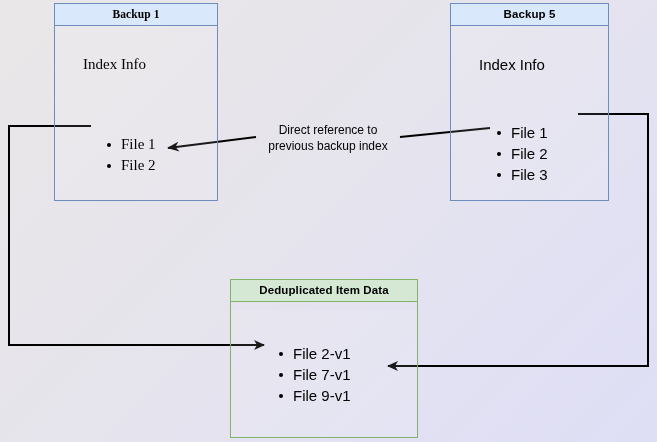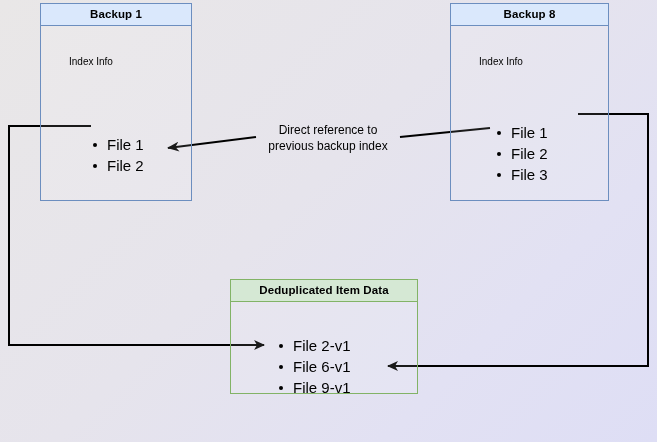--- a/index.html
+++ b/index.html
@@ -62,21 +62,21 @@
   .box-green { border: 1px solid #82b366; }
   .box-green .box-header {
     background: #d5e8d4;
     border-bottom: 1px solid #82b366;
   }
 
   .index-label {
     position: absolute;
     left: 28px;
     top: 30px;
-    font-size: 10px;
+    font-size: 15px;
     color: #000;
     white-space: nowrap;
   }
 
   ul.file-list {
     position: absolute;
     margin: 0;
     padding: 0;
     list-style: none;
     font-size: 15px;
@@ -126,49 +126,49 @@
 
     <path d="M 91 126 L 9 126 L 9 345 L 264 345" fill="none" stroke="#000000" stroke-width="2" marker-end="url(#arrowRight)"></path>
 
     <path d="M 578 114 L 648 114 L 648 366 L 388 366" fill="none" stroke="#000000" stroke-width="2" marker-end="url(#arrowRight)"></path>
 
     <path d="M 490 128 L 400 137" fill="none" stroke="#000000" stroke-width="2"></path>
 
     <path d="M 256 137 L 168 148" fill="none" stroke="#000000" stroke-width="2" marker-end="url(#arrowSlant)"></path>
   </svg>
 
-  <div class="box box-blue" style="left:40px; top:3px; width:152px; height:198px;">
+  <div class="box box-blue" style="left:54px; top:3px; width:164px; height:198px;font-family:Liberation Serif, serif;">
     <div class="box-header">Backup 1</div>
     <div class="box-body">
       <div class="index-label">Index Info</div>
       <ul class="file-list" style="left:50px; top:108px;">
         <li>File 1</li>
         <li>File 2</li>
       </ul>
     </div>
   </div>
 
   <div class="box box-blue" style="left:450px; top:3px; width:159px; height:198px;">
-    <div class="box-header">Backup 8</div>
+    <div class="box-header">Backup 5</div>
     <div class="box-body">
       <div class="index-label">Index Info</div>
       <ul class="file-list" style="left:44px; top:96px;">
         <li>File 1</li>
         <li>File 2</li>
         <li>File 3</li>
       </ul>
     </div>
   </div>
 
-  <div class="box box-green" style="left:230px; top:279px; width:188px; height:115px;">
+  <div class="box box-green" style="left:230px; top:279px; width:188px; height:159px;gap:8px;">
     <div class="box-header">Deduplicated Item Data</div>
     <div class="box-body">
       <ul class="file-list" style="left:46px; top:33px;">
         <li>File 2-v1</li>
-        <li>File 6-v1</li>
+        <li>File 7-v1</li>
         <li>File 9-v1</li>
       </ul>
     </div>
   </div>
 
   <div class="annotation" style="left:248px; top:122px; width:160px;">Direct reference to
 previous backup index</div>
 
 </div>
 

